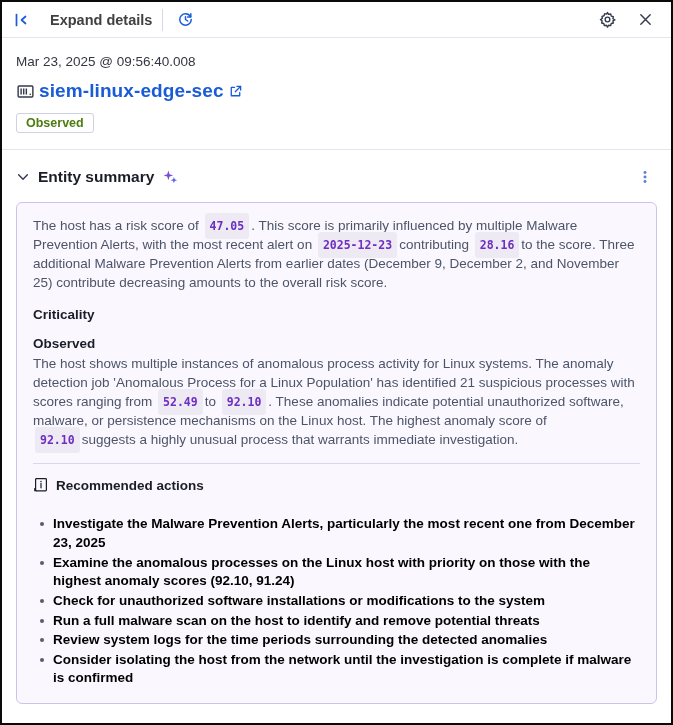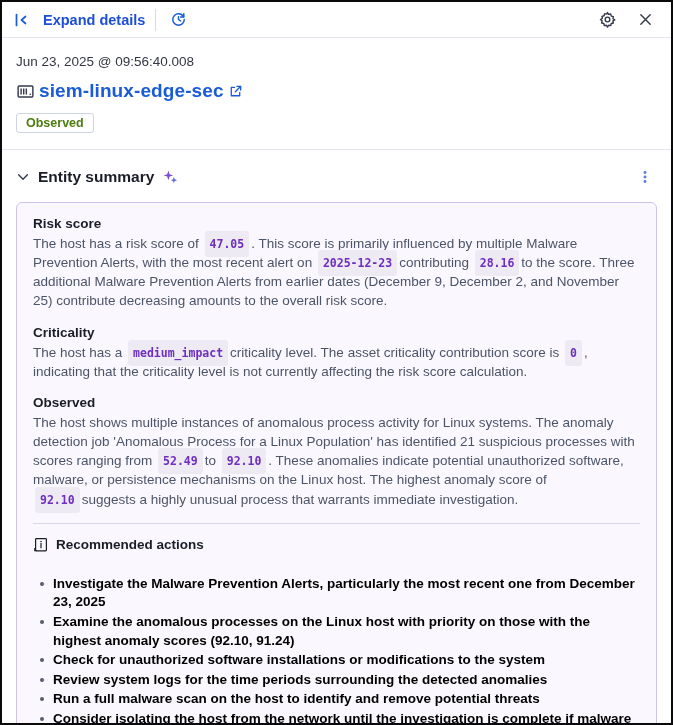--- a/index.html
+++ b/index.html
@@ -20,22 +20,22 @@
     justify-content: space-between;
     padding: 0 14px 0 12px;
     border-bottom: 1px solid #e3e6ef;
   }
   .top-left { display: flex; align-items: center; gap: 10px; }
   .icon-btn {
     display: inline-flex; align-items: center; justify-content: center;
     width: 24px; height: 24px; cursor: pointer; background: none; border: none;
   }
   .expand-link {
-    display: flex; align-items: center; gap: 13px;
-    color: #1d4ed8; font-weight: 700; font-size: 14.5px; cursor: pointer;
+    display: flex; align-items: center; gap: 20px;
+    color: #404040; font-weight: 700; font-size: 14.5px; cursor: pointer;
     background: none; border: none; font-family: inherit;
   }
   .vert-divider { width: 1px; height: 22px; background: #d3dae6; }
   .top-right { display: flex; align-items: center; gap: 14px; }
   
   .content { padding: 16px 14px 0 14px; }
   .timestamp { font-size: 13.5px; color: #343741; }
   .host-row { display: flex; align-items: center; gap: 4px; margin-top: 11px; }
   .host-name { font-size: 19px; font-weight: 700; color: #1a5cd8; letter-spacing: 0.1px; }
   .badge-observed {
@@ -115,21 +115,21 @@
     <button class="icon-btn">
       <svg width="15" height="15" viewBox="0 0 16 16" fill="none" stroke="#343a4d" stroke-width="1.5" stroke-linecap="round">
         <path d="M3 3l10 10M13 3L3 13"></path>
       </svg>
     </button>
   </div>
 </div>
 
 <div class="content">
 
-  <div class="timestamp">Jun 23, 2025 @ 09:56:40.008</div>
+  <div class="timestamp">Mar 23, 2025 @ 09:56:40.008</div>
 
   <div class="host-row">
     <span style="display:inline-flex;">
       <svg width="19" height="19" viewBox="0 0 16 16" fill="none" stroke="#343a4d" stroke-width="1.2" stroke-linejoin="round">
         <rect x="1.8" y="3.4" width="12.4" height="9.2" rx="0.8"></rect>
         <path d="M4.3 5.4v5.2M6.5 5.4v5.2M8.7 5.4v5.2"></path>
         <circle cx="12" cy="10.4" r="0.7" fill="#343a4d" stroke="none"></circle>
       </svg>
     </span>
     <a class="host-name">siem-linux-edge-sec</a>
@@ -168,27 +168,25 @@
           <circle cx="8" cy="8" r="1.7"></circle>
           <circle cx="8" cy="13.2" r="1.7"></circle>
       </svg>
     </button>
   </div>
 
   
   <div class="ai-panel">
 
     <div class="ai-section">
-      <h4>Risk score</h4>
       <p><span>The host has a risk score of</span> <code>47.05</code><span>. This score is primarily influenced by multiple Malware Prevention Alerts, with the most recent alert on</span> <code>2025-12-23</code><span>contributing</span> <code>28.16</code><span>to the score. Three additional Malware Prevention Alerts from earlier dates (December 9, December 2, and November 25) contribute decreasing amounts to the overall risk score.</span></p>
     </div>
 
     <div class="ai-section">
       <h4>Criticality</h4>
-      <p><span>The host has a</span> <code>medium_impact</code><span>criticality level. The asset criticality contribution score is</span> <code>0</code><span>, indicating that the criticality level is not currently affecting the risk score calculation.</span></p>
     </div>
 
     <div class="ai-section" style="margin-bottom:0;">
       <h4>Observed</h4>
       <p><span>The host shows multiple instances of anomalous process activity for Linux systems. The anomaly detection job 'Anomalous Process for a Linux Population' has identified 21 suspicious processes with scores ranging from</span> <code>52.49</code><span>to</span> <code>92.10</code><span>. These anomalies indicate potential unauthorized software, malware, or persistence mechanisms on the Linux host. The highest anomaly score of</span> <code>92.10</code><span>suggests a highly unusual process that warrants immediate investigation.</span></p>
     </div>
 
     <div class="ai-divider"></div>
 
     <div>
@@ -200,20 +198,20 @@
             <circle cx="8" cy="4.6" r="0.75" fill="#1a1d27" stroke="none"></circle>
             <path d="M8 6.4v4.4" stroke-linecap="round"></path>
           </svg>
         </span>
         <h4>Recommended actions</h4>
       </div>
       <ul class="rec-list">
           <li>Investigate the Malware Prevention Alerts, particularly the most recent one from December 23, 2025</li>
           <li>Examine the anomalous processes on the Linux host with priority on those with the highest anomaly scores (92.10, 91.24)</li>
           <li>Check for unauthorized software installations or modifications to the system</li>
+          <li>Run a full malware scan on the host to identify and remove potential threats</li>
           <li>Review system logs for the time periods surrounding the detected anomalies</li>
-          <li>Run a full malware scan on the host to identify and remove potential threats</li>
           <li>Consider isolating the host from the network until the investigation is complete if malware is confirmed</li>
         </ul>
     </div>
 
   </div>
 </div>
 
 </body></html>

